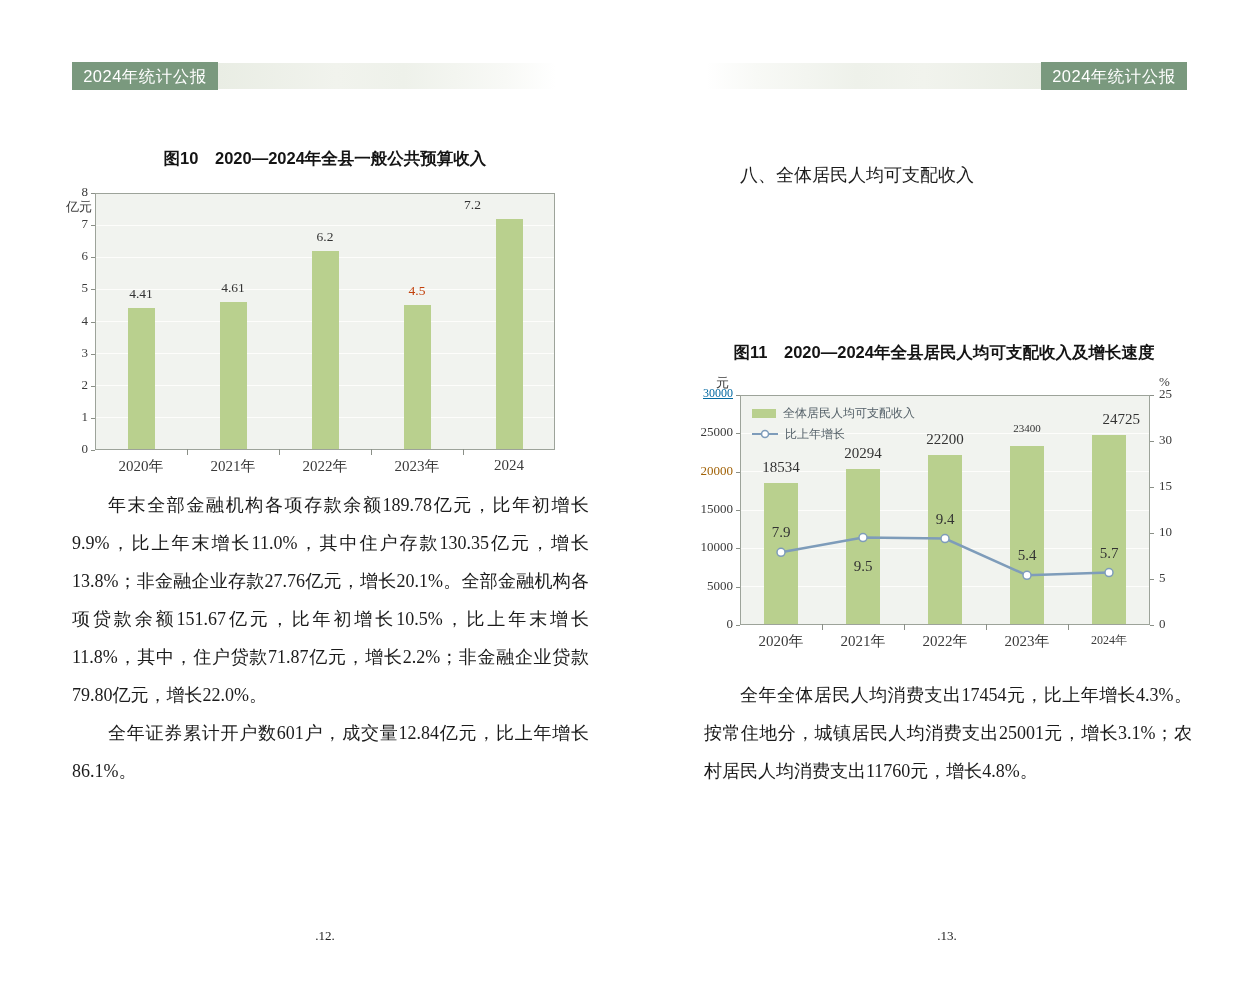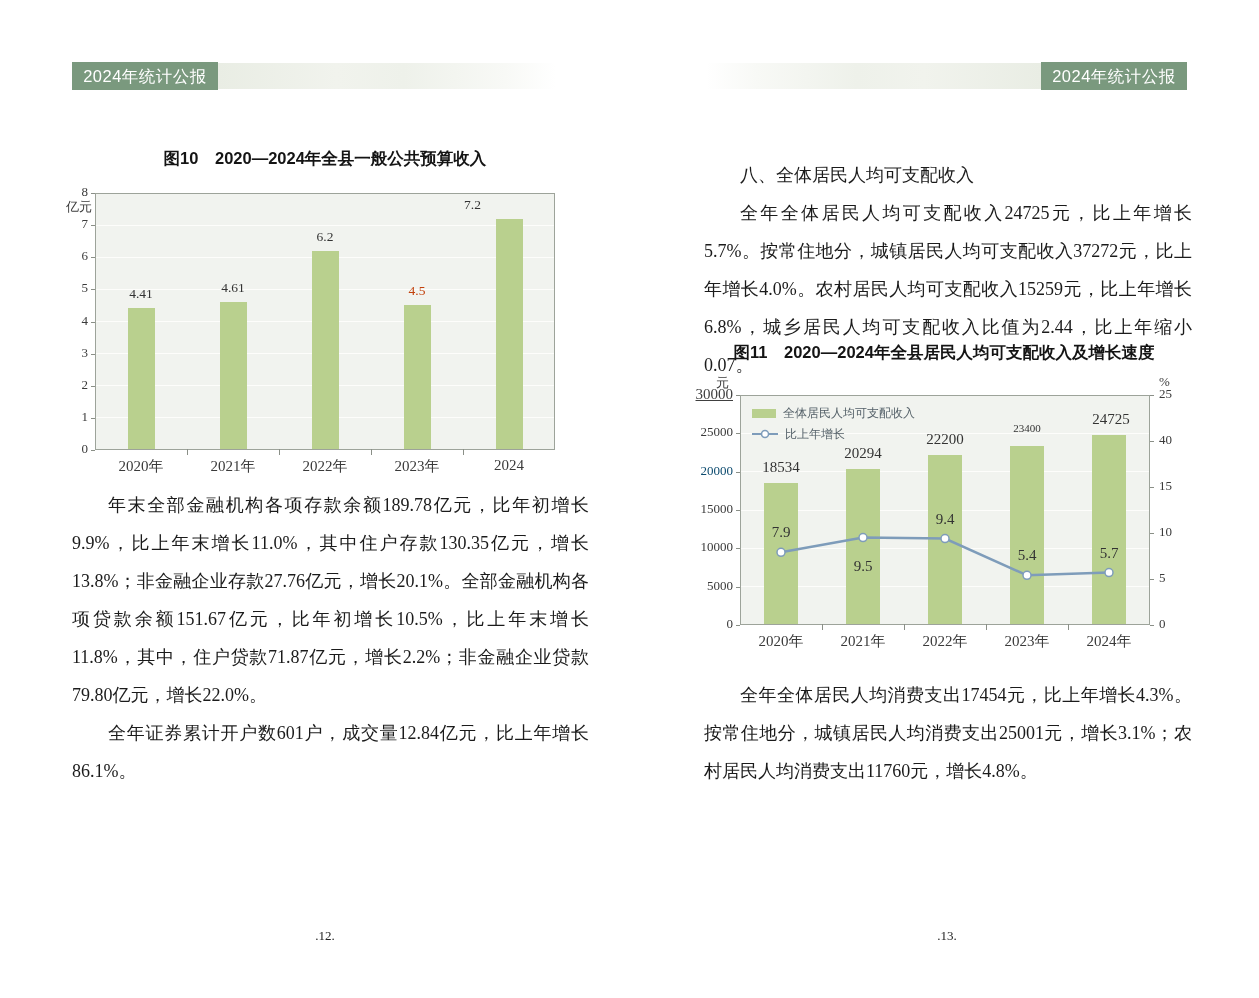--- a/index.html
+++ b/index.html
@@ -102,75 +102,74 @@
 
   <div class="body-text" id="left-text">
     <p>年末全部金融机构各项存款余额189.78亿元，比年初增长9.9%，比上年末增长11.0%，其中住户存款130.35亿元，增长13.8%；非金融企业存款27.76亿元，增长20.1%。全部金融机构各项贷款余额151.67亿元，比年初增长10.5%，比上年末增长11.8%，其中，住户贷款71.87亿元，增长2.2%；非金融企业贷款79.80亿元，增长22.0%。</p>
     <p>全年证券累计开户数601户，成交量12.84亿元，比上年增长86.1%。</p>
   </div>
 
   <div class="page-num" id="pagenum-left">.12.</div>
 
   <div class="body-text" id="right-top-text">
     <p class="section-heading">八、全体居民人均可支配收入</p>
-    <p>全年全体居民人均可支配收入24725元，比上年增长5.7%。按常住地分，城镇居民人均可支配收入37272元，比上年增长4.0%。农村居民人均可支配收入15259元，比上年增长6.8%，城乡居民人均可支配收入比值为2.44，比上年缩小0.07。</p>
   </div>
 
   <div class="fig-title" id="fig11-title">图11　2020—2024年全县居民人均可支配收入及增长速度</div>
 
   <div class="chart" id="chart-fig11">
     <div class="unit-label" style="left:22px;top:2px;">元</div>
     <div class="unit-label" style="left:465px;top:2px;width:24px;">%</div>
   <div style="position: absolute; left: 46px; top: 23px; width: 410px; height: 230px; background: rgb(241, 243, 239); border: 1px solid rgb(157, 163, 154); box-sizing: border-box;"></div>
       <div style="position: absolute; left: 0px; width: 39px; top: 244px; text-align: right; font-size: 13px; color: rgb(58, 58, 58);">0</div>
       <div style="position: absolute; left: 42px; width: 4px; top: 253px; height: 1px; background: rgb(138, 143, 135);"></div>
       <div style="position: absolute; left: 47px; width: 408px; top: 214.167px; height: 1px; background: rgb(253, 253, 251);"></div>
       <div style="position: absolute; left: 0px; width: 39px; top: 205.667px; text-align: right; font-size: 13px; color: rgb(58, 58, 58);">5000</div>
       <div style="position: absolute; left: 42px; width: 4px; top: 214.667px; height: 1px; background: rgb(138, 143, 135);"></div>
       <div style="position: absolute; left: 47px; width: 408px; top: 175.833px; height: 1px; background: rgb(253, 253, 251);"></div>
       <div style="position: absolute; left: 0px; width: 39px; top: 167.333px; text-align: right; font-size: 13px; color: rgb(58, 58, 58);">10000</div>
       <div style="position: absolute; left: 42px; width: 4px; top: 176.333px; height: 1px; background: rgb(138, 143, 135);"></div>
       <div style="position: absolute; left: 47px; width: 408px; top: 137.5px; height: 1px; background: rgb(253, 253, 251);"></div>
       <div style="position: absolute; left: 0px; width: 39px; top: 129px; text-align: right; font-size: 13px; color: rgb(58, 58, 58);">15000</div>
       <div style="position: absolute; left: 42px; width: 4px; top: 138px; height: 1px; background: rgb(138, 143, 135);"></div>
       <div style="position: absolute; left: 47px; width: 408px; top: 99.1667px; height: 1px; background: rgb(253, 253, 251);"></div>
-      <div style="position: absolute; left: 0px; width: 39px; top: 90.6667px; text-align: right; font-size: 13px; color: #0c4a6e;">20000</div>
+      <div style="position: absolute; left: 0px; width: 39px; top: 90.6667px; text-align: right; font-size: 13px; color: #a16207;">20000</div>
       <div style="position: absolute; left: 42px; width: 4px; top: 99.6667px; height: 1px; background: rgb(138, 143, 135);"></div>
       <div style="position: absolute; left: 47px; width: 408px; top: 60.8333px; height: 1px; background: rgb(253, 253, 251);"></div>
       <div style="position: absolute; left: 0px; width: 39px; top: 52.3333px; text-align: right; font-size: 13px; color: rgb(58, 58, 58);">25000</div>
       <div style="position: absolute; left: 42px; width: 4px; top: 61.3333px; height: 1px; background: rgb(138, 143, 135);"></div>
-      <div style="position: absolute; left: 0px; width: 39px; top: 14px; text-align: right; font-size: 15px; color: #404040; text-decoration: underline;">30000</div>
+      <div style="position: absolute; left: 0px; width: 39px; top: 14px; text-align: right; font-size: 12px; color: #0369a1; text-decoration: underline;">30000</div>
       <div style="position: absolute; left: 42px; width: 4px; top: 23px; height: 1px; background: rgb(138, 143, 135);"></div>
       <div style="position: absolute; left: 465px; width: 34px; top: 244px; text-align: left; font-size: 13px; color: rgb(58, 58, 58);">0</div>
       <div style="position: absolute; left: 456px; width: 4px; top: 253px; height: 1px; background: rgb(138, 143, 135);"></div>
       <div style="position: absolute; left: 465px; width: 34px; top: 198px; text-align: left; font-size: 13px; color: rgb(58, 58, 58);">5</div>
       <div style="position: absolute; left: 456px; width: 4px; top: 207px; height: 1px; background: rgb(138, 143, 135);"></div>
       <div style="position: absolute; left: 465px; width: 34px; top: 152px; text-align: left; font-size: 13px; color: rgb(58, 58, 58);">10</div>
       <div style="position: absolute; left: 456px; width: 4px; top: 161px; height: 1px; background: rgb(138, 143, 135);"></div>
       <div style="position: absolute; left: 465px; width: 34px; top: 106px; text-align: left; font-size: 13px; color: rgb(58, 58, 58);">15</div>
       <div style="position: absolute; left: 456px; width: 4px; top: 115px; height: 1px; background: rgb(138, 143, 135);"></div>
-      <div style="position: absolute; left: 465px; width: 34px; top: 60px; text-align: left; font-size: 13px; color: rgb(58, 58, 58);">40</div>
+      <div style="position: absolute; left: 465px; width: 34px; top: 60px; text-align: left; font-size: 13px; color: rgb(58, 58, 58);">30</div>
       <div style="position: absolute; left: 456px; width: 4px; top: 69px; height: 1px; background: rgb(138, 143, 135);"></div>
       <div style="position: absolute; left: 465px; width: 34px; top: 14px; text-align: left; font-size: 13px; color: rgb(58, 58, 58);">25</div>
       <div style="position: absolute; left: 456px; width: 4px; top: 23px; height: 1px; background: rgb(138, 143, 135);"></div>
       <div style="position: absolute; left: 70px; top: 110.906px; width: 34px; height: 141.094px; background: rgb(185, 208, 142);"></div>
       <div style="position: absolute; left: 42px; width: 90px; top: 86.906px; text-align: center; font-size: 15px; color: rgb(51, 51, 51);">18534</div>
       <div style="position: absolute; left: 42px; width: 90px; top: 260px; text-align: center; font-size: 15px; color: rgb(58, 58, 58);">2020年</div>
       <div style="position: absolute; left: 152px; top: 97.4127px; width: 34px; height: 154.587px; background: rgb(185, 208, 142);"></div>
       <div style="position: absolute; left: 124px; width: 90px; top: 73.4127px; text-align: center; font-size: 15px; color: rgb(51, 51, 51);">20294</div>
       <div style="position: absolute; left: 124px; width: 90px; top: 260px; text-align: center; font-size: 15px; color: rgb(58, 58, 58);">2021年</div>
       <div style="position: absolute; left: 234px; top: 82.8px; width: 34px; height: 169.2px; background: rgb(185, 208, 142);"></div>
       <div style="position: absolute; left: 206px; width: 90px; top: 58.8px; text-align: center; font-size: 15px; color: rgb(51, 51, 51);">22200</div>
       <div style="position: absolute; left: 206px; width: 90px; top: 260px; text-align: center; font-size: 15px; color: rgb(58, 58, 58);">2022年</div>
       <div style="position: absolute; left: 316px; top: 73.6px; width: 34px; height: 178.4px; background: rgb(185, 208, 142);"></div>
       <div style="position: absolute; left: 288px; width: 90px; top: 49.6px; text-align: center; font-size: 11px; color: rgb(51, 51, 51);">23400</div>
       <div style="position: absolute; left: 288px; width: 90px; top: 260px; text-align: center; font-size: 15px; color: rgb(58, 58, 58);">2023年</div>
       <div style="position: absolute; left: 398px; top: 63.4417px; width: 34px; height: 188.558px; background: rgb(185, 208, 142);"></div>
-      <div style="position: absolute; left: 372px; width: 90px; top: 39.4417px; text-align: center; font-size: 15px; color: rgb(51, 51, 51);">24725</div>
-      <div style="position: absolute; left: 370px; width: 90px; top: 260px; text-align: center; font-size: 15px; color: rgb(58, 58, 58);">2024年</div>
+      <div style="position: absolute; left: 356px; width: 90px; top: 39.4417px; text-align: right; font-size: 15px; color: rgb(51, 51, 51);">24725</div>
+      <div style="position: absolute; left: 370px; width: 90px; top: 260px; text-align: center; font-size: 12px; color: rgb(58, 58, 58);">2024年</div>
       <div style="position: absolute; left: 128px; width: 1px; top: 252px; height: 6px; background: rgb(138, 143, 135);"></div>
       <div style="position: absolute; left: 210px; width: 1px; top: 252px; height: 6px; background: rgb(138, 143, 135);"></div>
       <div style="position: absolute; left: 292px; width: 1px; top: 252px; height: 6px; background: rgb(138, 143, 135);"></div>
       <div style="position: absolute; left: 374px; width: 1px; top: 252px; height: 6px; background: rgb(138, 143, 135);"></div>
       <svg width="410" height="230" style="position: absolute; left: 46px; top: 23px; overflow: visible;">
         <polyline points="41,157.32 123,142.6 205,143.51999999999998 287,180.32 369,177.56" fill="none" stroke="#7e9cba" stroke-width="2.5"></polyline>
         <circle cx="41" cy="157.32" r="4" fill="#ffffff" stroke="#7e9cba" stroke-width="1.5"></circle>
         <circle cx="123" cy="142.6" r="4" fill="#ffffff" stroke="#7e9cba" stroke-width="1.5"></circle>
         <circle cx="205" cy="143.51999999999998" r="4" fill="#ffffff" stroke="#7e9cba" stroke-width="1.5"></circle>
         <circle cx="287" cy="180.32" r="4" fill="#ffffff" stroke="#7e9cba" stroke-width="1.5"></circle>

